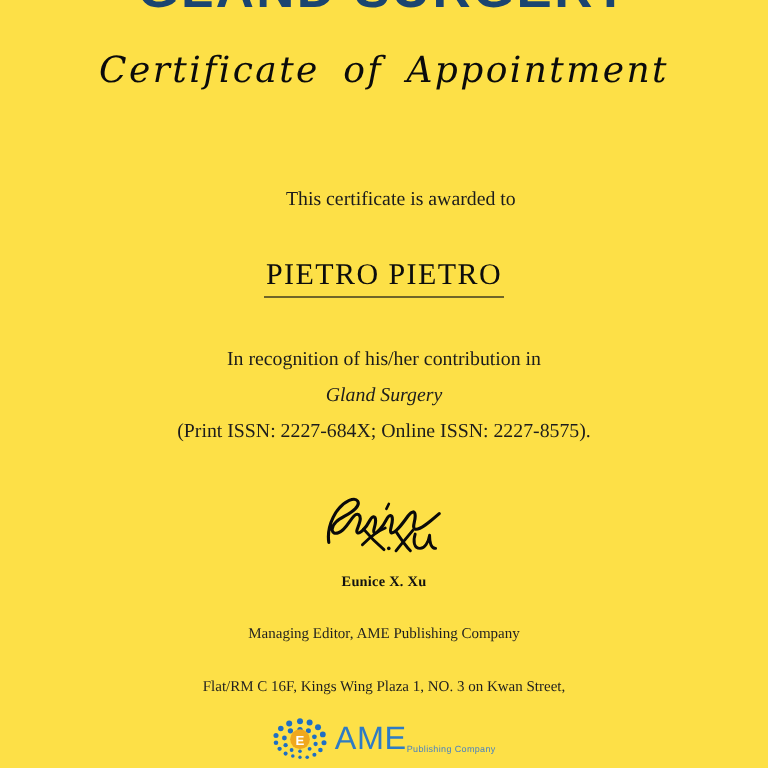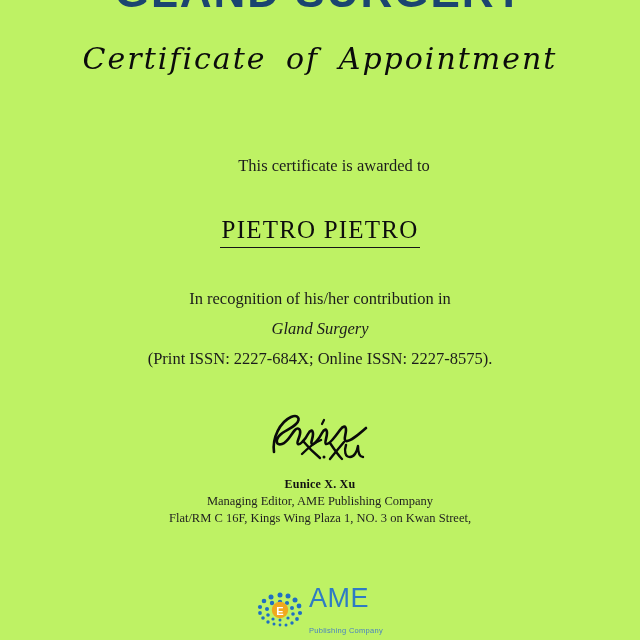--- a/index.html
+++ b/index.html
@@ -13,21 +13,21 @@
     height: 640px;
     overflow: hidden;
     font-family: "Liberation Serif", "DejaVu Serif", serif;
     color: #1a1a1a;
     position: relative;
   }
 
   .certificate {
     width: 640px;
     height: 640px;
-    background: #bef264;
+    background: #fde047;
     position: relative;
     display: flex;
     flex-direction: column;
     align-items: center;
   }
 
   
   .masthead-clip {
     width: 640px;
     height: 20px;
@@ -133,39 +133,40 @@
     font-size: 12px;
     font-weight: 700;
     color: #111111;
     line-height: 17px;
     letter-spacing: .2px;
   }
   .signer-line {
     font-size: 12.5px;
     color: #1f1f1f;
     line-height: 16.5px;
+    margin-top: 27px;
   }
 
   
   .logo-block {
     position: absolute;
     left: 0;
     right: 0;
     bottom: 6px;
     display: flex;
     align-items: center;
     justify-content: center;
     gap: 6px;
   }
   .logo-mark {
     display: block;
   }
   .logo-text {
     display: flex;
-    flex-direction: column;
+    flex-direction: row;
     align-items: flex-start;
     line-height: 1;
   }
   .logo-wordmark {
     font-family: "Liberation Sans", "DejaVu Sans", sans-serif;
     font-size: 27px;
     font-weight: 400;
     letter-spacing: .5px;
     color: #2e7bc4;
     line-height: 1;

